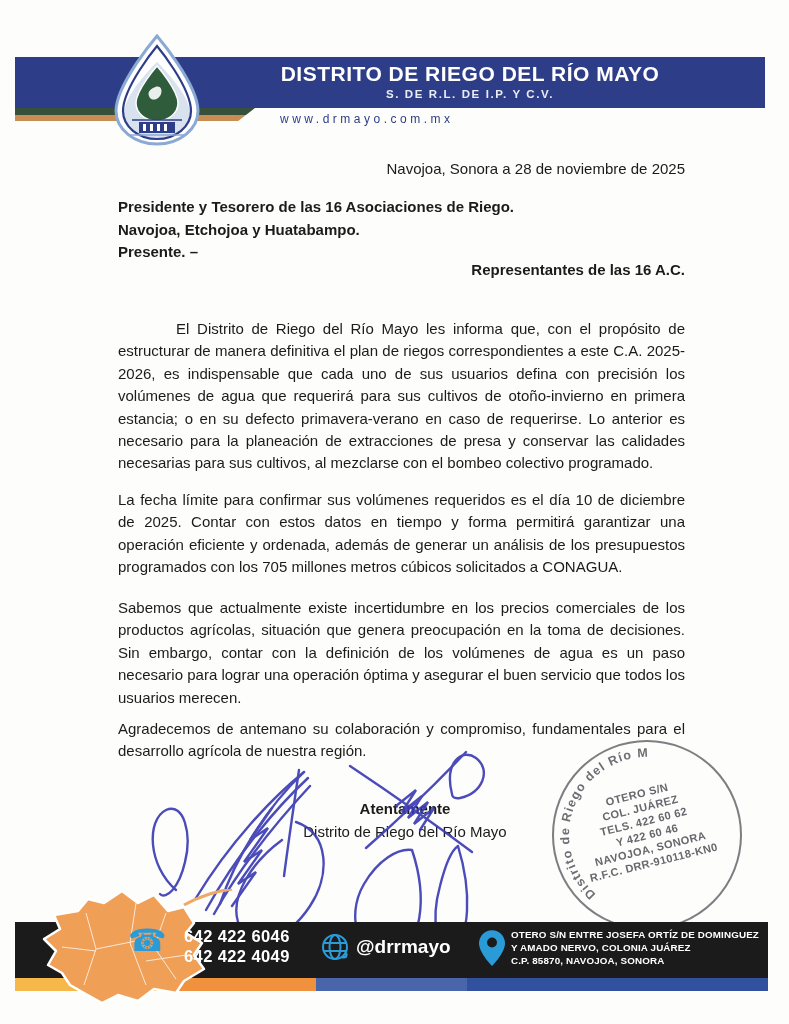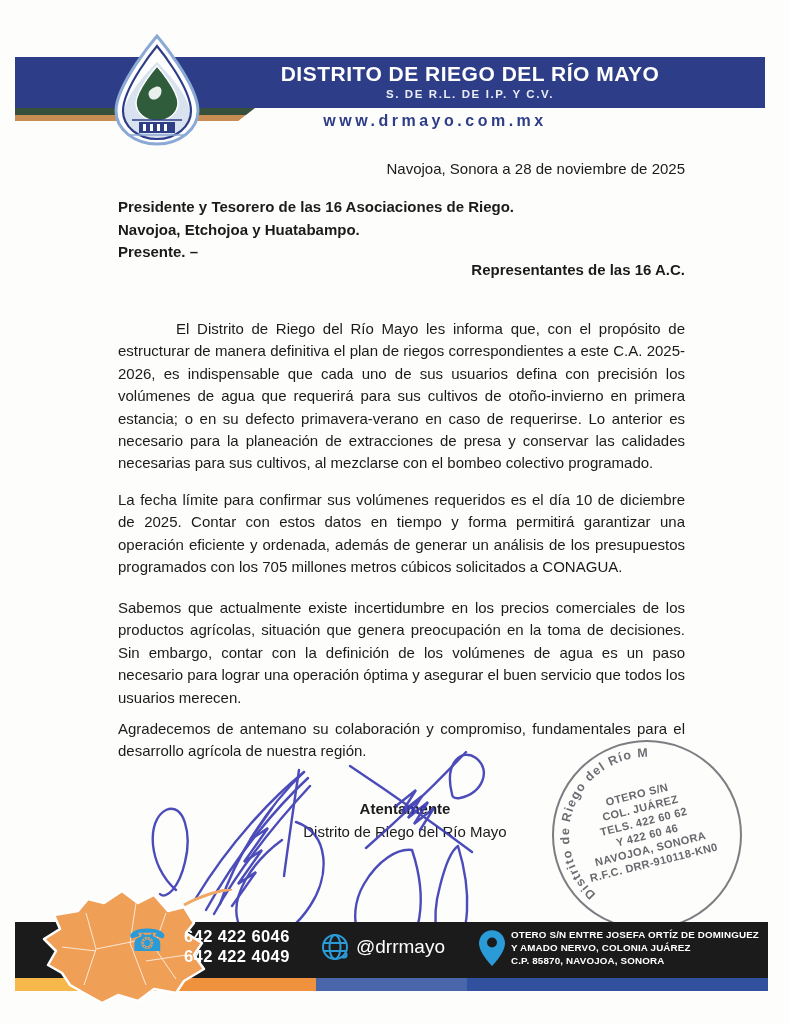--- a/index.html
+++ b/index.html
@@ -20,22 +20,22 @@
   .banner .org-type{
     color:#e9edf6;font-weight:bold;font-size:11.5px;letter-spacing:1.6px;margin-top:2px;
   }
   .under-strips{
     position:absolute;left:15px;top:108px;width:240px;height:13px;
     clip-path:polygon(0 0,100% 0,93% 100%,0 100%);
   }
   .under-strips .g{height:7px;background:#36503c;}
   .under-strips .t{height:6px;background:#c98c53;}
   .site-url{
-    position:absolute;left:280px;top:112px;width:310px;text-align:center;
-    color:#2e3d87;font-weight:bold;font-size:16px;letter-spacing:3.5px;
+    position:absolute;left:280px;top:112px;width:310px;
+    color:#2e3d87;font-weight:normal;font-size:12px;letter-spacing:3.5px;
   }
   .logo{position:absolute;left:106px;top:32px;}
   
   .dateline{position:absolute;left:118px;top:160px;width:567px;text-align:right;font-size:15px;}
   .recipient{position:absolute;left:118px;top:196px;font-weight:bold;font-size:15px;line-height:22.5px;}
   .attn{position:absolute;left:118px;top:259px;width:567px;text-align:right;font-weight:bold;font-size:15px;line-height:22.5px;}
   .para{position:absolute;left:118px;width:567px;font-size:15px;line-height:22.4px;text-align:justify;}
   .para.p1{top:318px;text-indent:58px;}
   .para.p2{top:489px;}
   .para.p3{top:597px;}
@@ -50,21 +50,21 @@
   .stamp-line{font-size:11px;font-weight:600;letter-spacing:.4px;fill:#56565e;opacity:.9;text-anchor:middle;}
   
   .foot-bar{position:absolute;left:15px;top:922px;width:753px;height:56px;background:#1b1b1b;}
   .foot-stripe{
     position:absolute;left:15px;top:978px;width:753px;height:13px;
     background:linear-gradient(to right,#f7b84b 0 20%,#ef913d 20% 40%,#4a66aa 40% 60%,#31519f 60% 100%);
   }
   .phone-icon{position:absolute;left:128px;top:925px;font-size:31px;line-height:31px;color:#2b9bd8;}
   .foot-phones{position:absolute;left:184px;top:927px;color:#fff;font-weight:bold;font-size:16.5px;line-height:19.5px;letter-spacing:.4px;}
   .globe-icon{position:absolute;left:320px;top:932px;}
-  .foot-social{position:absolute;left:356px;top:936px;color:#fff;font-weight:normal;font-size:19px;}
+  .foot-social{position:absolute;left:356px;top:936px;color:#fff;font-weight:bold;font-size:19px;}
   .pin-icon{position:absolute;left:479px;top:930px;}
   .foot-address{position:absolute;left:511px;top:929px;color:#fff;font-weight:bold;font-size:9.8px;line-height:12.8px;letter-spacing:.15px;}
   .map-svg{position:absolute;left:26px;top:889px;}
 </style>
 </head>
 <body>
 
 <div class="page">
 
   <div class="banner">

